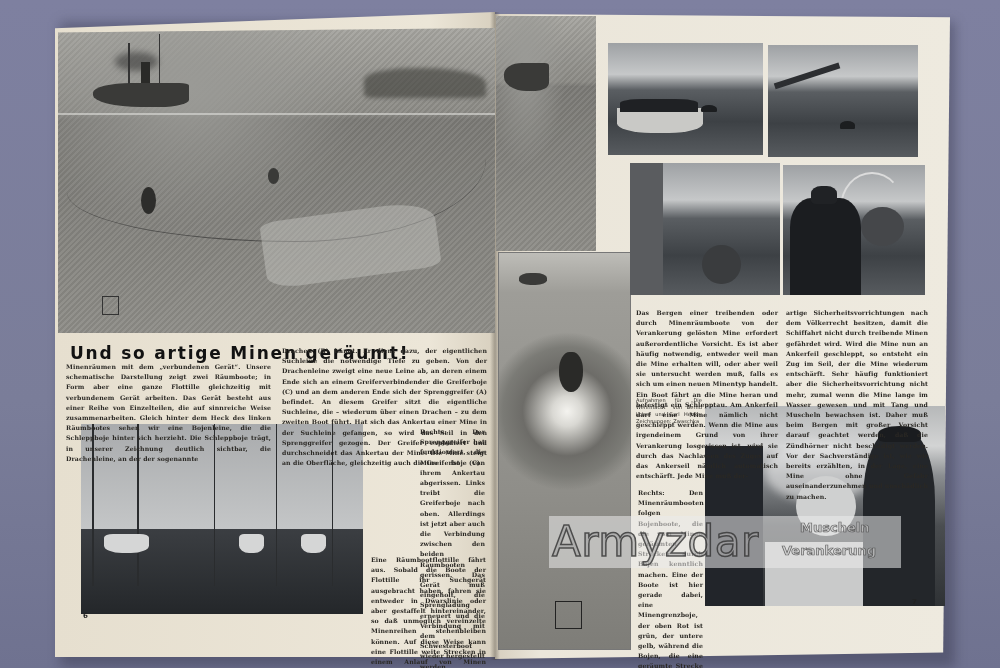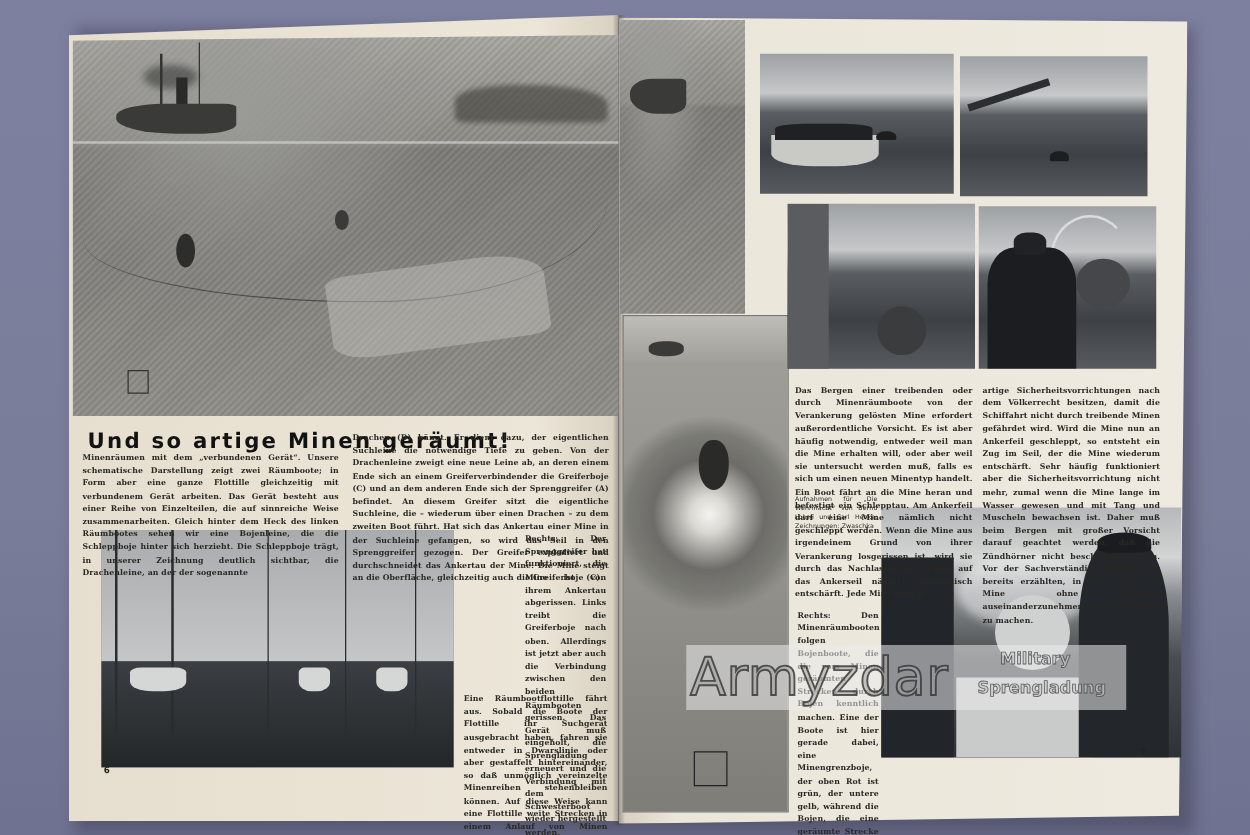--- a/index.html
+++ b/index.html
@@ -265,14 +265,14 @@
 <div class="frak t-right1">Das Bergen einer treibenden oder durch Minenräumboote von der Verankerung gelösten Mine erfordert außerordentliche Vorsicht. Es ist aber häufig notwendig, entweder weil man die Mine erhalten will, oder aber weil sie untersucht werden muß, falls es sich um einen neuen Minentyp handelt. Ein Boot fährt an die Mine heran und befestigt ein Schlepptau. Am Ankerfeil darf eine Mine nämlich nicht geschleppt werden. Wenn die Mine aus irgendeinem Grund von ihrer Verankerung losgerissen ist, wird sie durch das Nachlassen des Zuges auf das Ankerseil nämlich automatisch entschärft. Jede Mine muß der-</div>
 <div class="frak t-right2">artige Sicherheitsvorrichtungen nach dem Völkerrecht besitzen, damit die Schiffahrt nicht durch treibende Minen gefährdet wird. Wird die Mine nun an Ankerfeil geschleppt, so entsteht ein Zug im Seil, der die Mine wiederum entschärft. Sehr häufig funktioniert aber die Sicherheitsvorrichtung nicht mehr, zumal wenn die Mine lange im Wasser gewesen und mit Tang und Muscheln bewachsen ist. Daher muß beim Bergen mit großer Vorsicht darauf geachtet werden, daß die Zündhörner nicht beschädigt werden. Vor der Sachverständige ist, wie wir bereits erzählten, in der Lage, eine Mine ohne Gefahr auseinanderzunehmen und unschädlich zu machen.</div>
 <div class="frak t-credit">Aufnahmen für „Die Wehrmacht“ von Bernd Lohse und Carl Henke; Zeichnungen: Zwaschka</div>
 <div class="frak t-naechste2">Rechts: Den Minenräumbooten folgen Bojenboote, die die vom Minen geräumten Strecken durch Bojen kenntlich machen. Eine der Boote ist hier gerade dabei, eine Minengrenzboje, der oben Rot ist grün, der untere gelb, während die Bojen, die eine geräumte Strecke abstecken, rot oder schwarz sind.</div>
 
 <div class="page-num pn-left">6</div>
 <div class="page-num pn-right">7</div>
 
 <div class="watermark"></div>
 <div class="wm-main">Armyzdar</div>
-<div class="wm-sub1">Military</div>
-<div class="wm-sub2">Sprengladung</div>
+<div class="wm-sub1">Muscheln</div>
+<div class="wm-sub2">Verankerung</div>
 
 </body></html>

